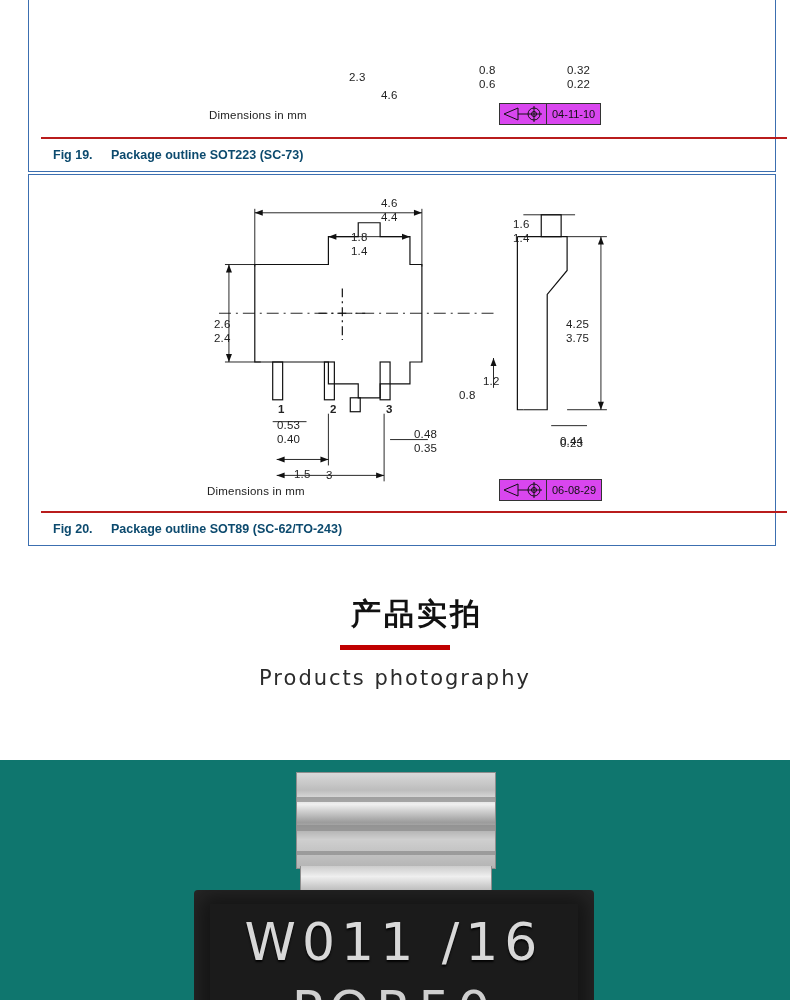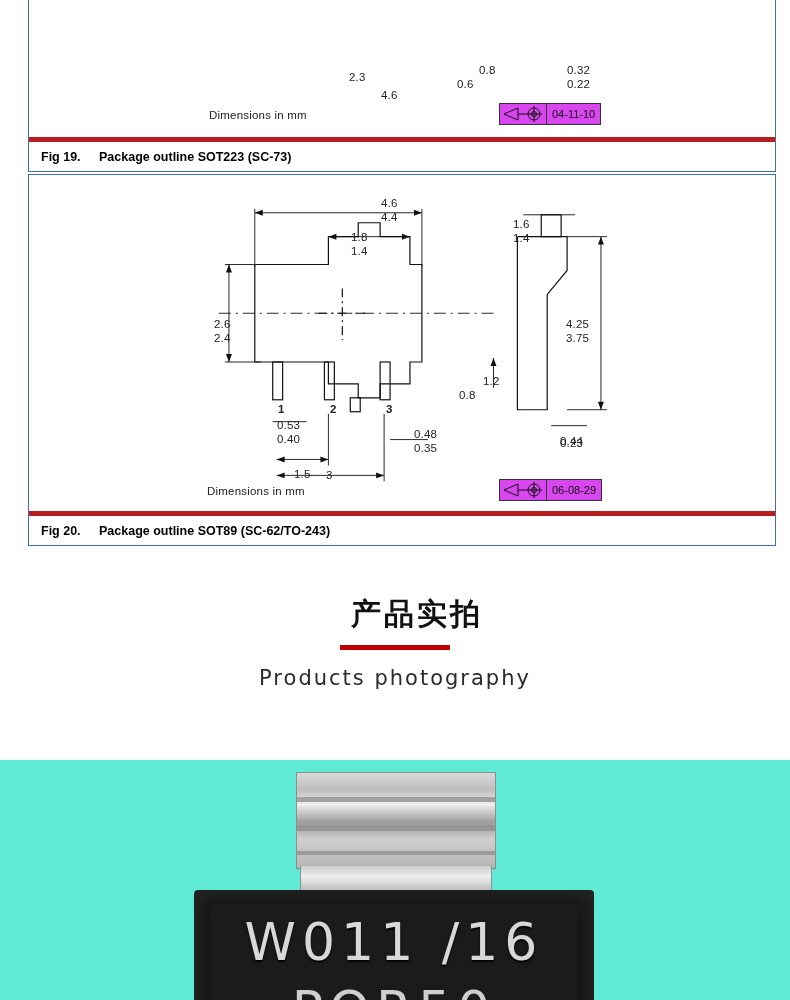--- a/index.html
+++ b/index.html
@@ -11,24 +11,24 @@
     position:relative;
   }
   .page{position:relative;width:790px;height:1000px;}
 
   
   .fig-block{position:absolute;left:28px;width:748px;border:1px solid #3c6fb0;box-sizing:border-box;}
   .fig-19{top:-120px;height:292px;}
   .fig-20{top:174px;height:372px;}
 
   .fig-caption{
-    position:absolute;left:0;bottom:0;width:100%;height:34px;
-    border-top:5px solid #b91c1c;box-sizing:border-box;
+    position:absolute;left:12px;bottom:0;width:100%;height:34px;
+    border-top:2px solid #b91c1c;box-sizing:border-box;
     display:flex;align-items:center;
-    color:#000000;font-weight:bold;font-size:12.5px;
+    color:#0c4a6e;font-weight:bold;font-size:12.5px;
   }
   .fig-caption .fig-num{margin-left:12px;width:56px;}
   .fig-caption .fig-title{margin-left:2px;}
 
   .drawing{position:absolute;left:0;top:0;width:100%;height:100%;}
   .dim-note{
     position:absolute;font-size:11.5px;color:#222;letter-spacing:.2px;
   }
   .proj-box{
     position:absolute;border:1px solid #333;background:#d946ef;
@@ -47,21 +47,21 @@
   }
   .photo-head .rule{
     width:110px;height:5px;background:#c00000;margin:10px auto 0 auto;
   }
   .photo-head .en{
     margin-top:16px;font-size:21px;color:#2b2b2b;letter-spacing:2px;
     font-family:"DejaVu Sans", sans-serif;
   }
 
   
-  .photo{position:absolute;left:0;top:760px;width:790px;height:240px;overflow:hidden;background:#5eead4;}
+  .photo{position:absolute;left:0;top:760px;width:790px;height:240px;overflow:hidden;background:#0f766e;}
   .tab{
     position:absolute;left:296px;top:12px;width:198px;height:95px;
     background:linear-gradient(180deg,#d9d9d9 0%,#bdbdbd 18%,#efefef 33%,#9c9c9c 52%,#cfcfcf 70%,#b4b4b4 100%);
     border:1px solid #8d8d8d;
   }
   .tab .band{position:absolute;left:0;width:100%;background:#8e8e8e;opacity:.75;}
   .tab .b1{top:24px;height:5px;}
   .tab .b2{top:52px;height:6px;}
   .tab .b3{top:78px;height:4px;}
   .tab-neck{
@@ -138,21 +138,21 @@
         <polygon points="299,96 307,93 307,99"></polygon>
         <polygon points="425,96 417,93 417,99"></polygon>
         <polygon points="411,78 403,75 403,81"></polygon>
         <polygon points="438,78 430,75 430,81"></polygon>
       </g>
     </svg>
 
     <span class="dim-note" style="left:320px;top:190px;">2.3</span>
     <span class="dim-note" style="left:352px;top:208px;">4.6</span>
     <span class="dim-note" style="left:450px;top:183px;">0.8</span>
-    <span class="dim-note" style="left:428px;top:197px;text-align:center;">0.6</span>
+    <span class="dim-note" style="left:450px;top:197px;text-align:center;">0.6</span>
     <span class="dim-note" style="left:538px;top:183px;">0.32</span>
     <span class="dim-note" style="left:538px;top:197px;">0.22</span>
 
     <span class="dim-note" style="left:180px;top:228px;">Dimensions in mm</span>
 
     <div class="proj-box" style="left:470px;top:222px;">
       <div class="proj-sym">
         <svg width="46" height="20" viewBox="0 0 46 20">
           <path d="M4 10 L18 4 L18 16 Z" fill="none" stroke="#111" stroke-width="1"></path>
           <line x1="18" y1="10" x2="26" y2="10" stroke="#111" stroke-width="1"></line>

